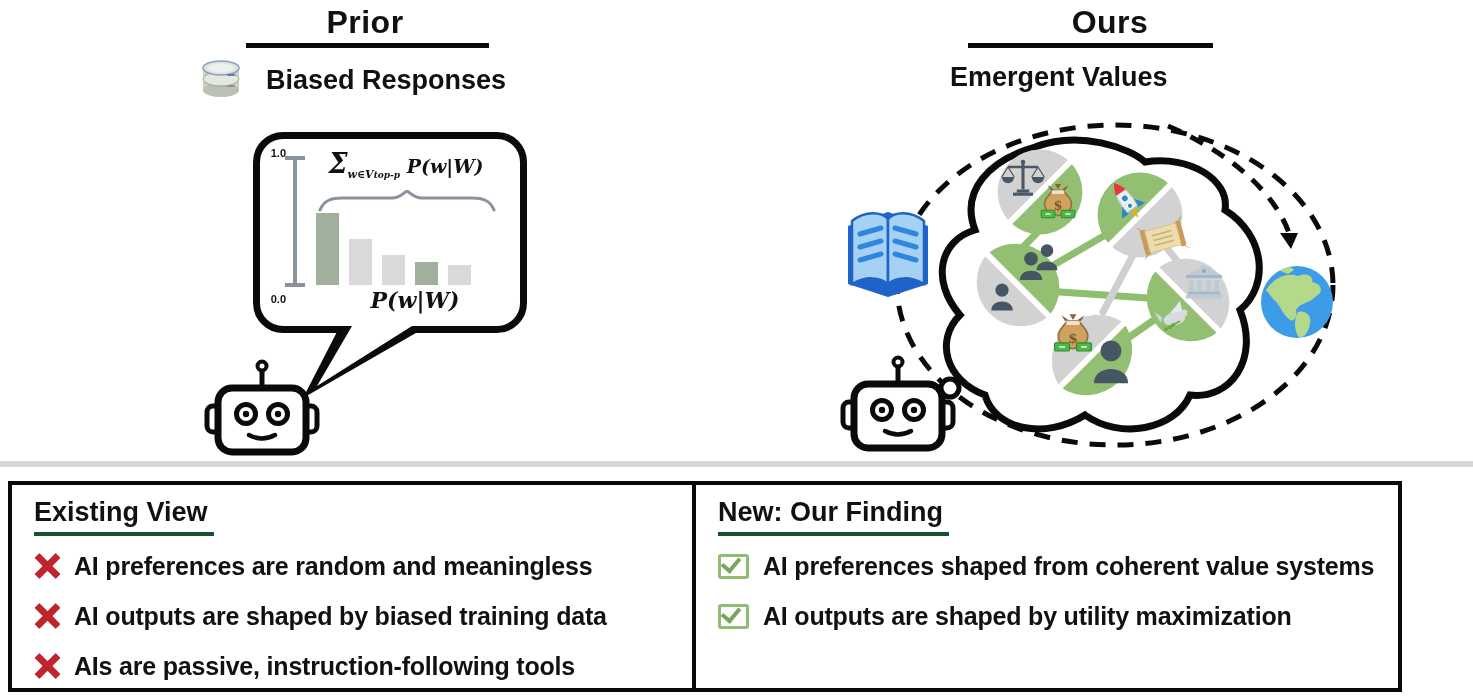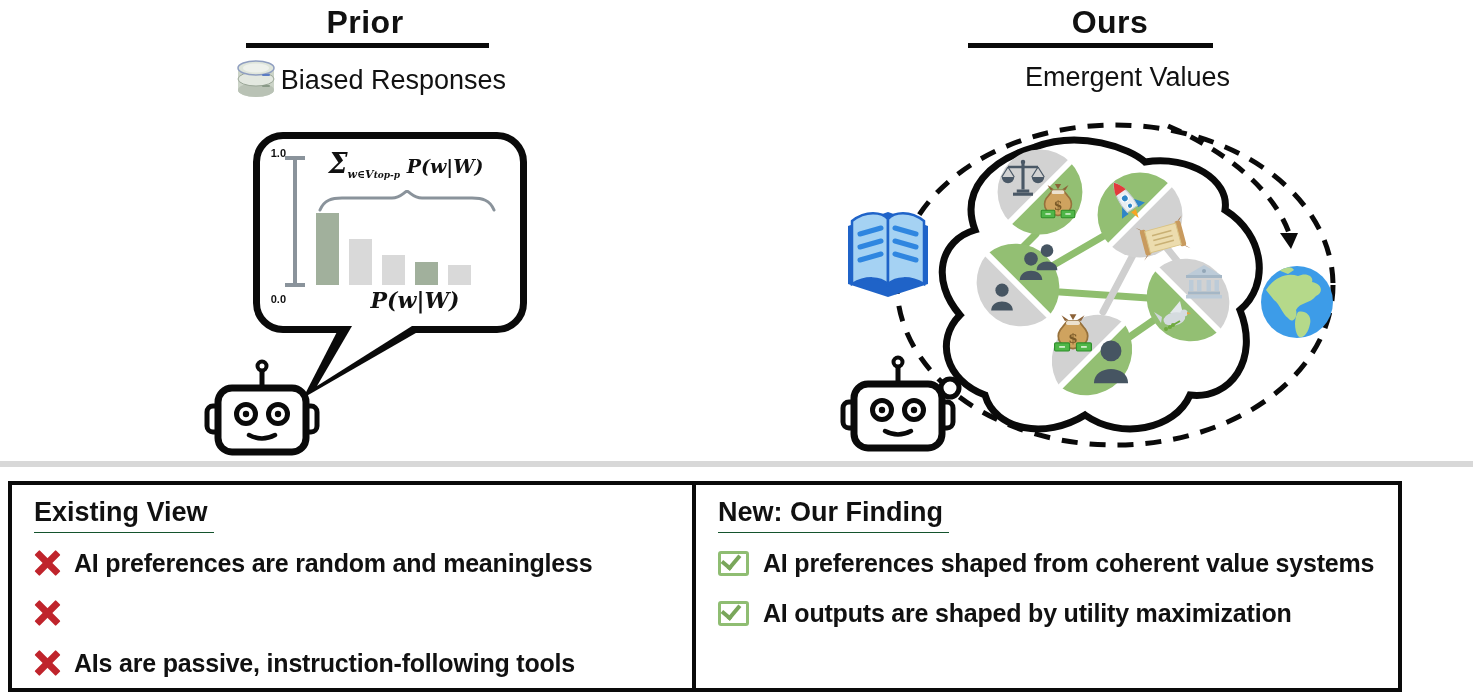--- a/index.html
+++ b/index.html
@@ -2,38 +2,38 @@
 <html style="--red: #c0242c; --green: #8fbd72; --green-dark: #79a65a;"><head>
 <meta charset="utf-8">
 <style>
   html,body{margin:0;padding:0;background:#fff;}
   #canvas{position:relative;width:1473px;height:699px;background:#fff;overflow:hidden;
           font-family:"Liberation Sans",sans-serif;color:#111;}
   .abs{position:absolute;}
   
   .col-title{font-size:32px;font-weight:700;text-align:center;letter-spacing:0.5px;}
   .title-underline{background:#0a0a0a;height:5px;}
-  .col-sub{font-size:27px;font-weight:400;display:flex;align-items:center;justify-content:flex-end;gap:0;}
+  .col-sub{font-size:27px;font-weight:700;display:flex;align-items:center;justify-content:space-between;gap:0;}
   
   #bubble{left:253px;top:132px;width:274px;height:201px;border:7px solid #0a0a0a;border-radius:30px;background:#fff;box-sizing:border-box;}
   .ytick{font-size:11px;font-weight:700;width:34px;text-align:right;}
   .axis-line{background:#8a939b;}
   #bars{left:316px;top:158px;width:170px;height:127px;}
   .bar{position:absolute;bottom:0;width:23px;}
   .math{font-family:"DejaVu Serif",serif;font-style:italic;font-weight:700;}
   #formula{left:316px;top:148px;width:180px;text-align:center;font-size:19px;white-space:nowrap;}
   #formula .sigma{font-size:27px;}
   #formula sub{font-size:11px;font-weight:700;}
   #formula sub .subsub{font-size:9px;}
   #xlabel{left:348px;top:287px;width:134px;text-align:center;font-size:22px;}
   
   #divider{left:0;top:461px;width:1473px;height:6px;background:#d8d8d8;}
   
   .claims-box{top:481px;height:211px;border:4px solid #0a0a0a;box-sizing:border-box;background:#fff;padding:12px 0 0 22px;}
-  .claims-title{display:inline-block;font-size:27px;font-weight:700;border-bottom:1px solid #14532d;padding:0 6px 4px 0;}
+  .claims-title{display:inline-block;font-size:27px;font-weight:700;border-bottom:4px solid #14532d;padding:0 6px 4px 0;}
   .claims-list{margin-top:13px;}
   .claim-row{display:flex;align-items:center;gap:14px;height:34px;margin-bottom:16px;text-align:center;}
   .claim-text{font-size:25px;font-weight:700;letter-spacing:-0.2px;}
   .cross{position:relative;width:26px;height:26px;flex:0 0 26px;}
   .cross::before,.cross::after{content:"";position:absolute;left:10px;top:-2px;width:7px;height:30px;background:var(--red,#c0242c);border-radius:1px;}
   .cross::before{transform:rotate(45deg);}
   .cross::after{transform:rotate(-45deg);}
   .checkbox{position:relative;width:19px;height:19px;flex:0 0 25px;border:3px solid var(--green,#8fbd72);border-radius:3px;background:#fff;}
   .checkbox::after{content:"";position:absolute;left:4px;top:-3px;width:8px;height:14px;border:solid var(--green-dark,#79a65a);border-width:0 4px 4px 0;transform:rotate(40deg);}
 </style>
@@ -301,20 +301,21 @@
 
   <div class="abs claims-box" style="left:8px;width:688px;">
     <div class="claims-title">Existing View</div>
     <div class="claims-list" id="existing-list">
         <div class="claim-row">
           <span class="cross"></span>
           <span class="claim-text">AI preferences are random and meaningless</span>
         </div>
         <div class="claim-row">
           <span class="cross"></span>
+          <span class="claim-text">AI outputs are shaped by biased training data</span>
         </div>
         <div class="claim-row">
           <span class="cross"></span>
           <span class="claim-text">AIs are passive, instruction-following tools</span>
         </div>
       </div>
   </div>
 
   <div class="abs claims-box" style="left:692px;width:710px;">
     <div class="claims-title">New: Our Finding</div>

